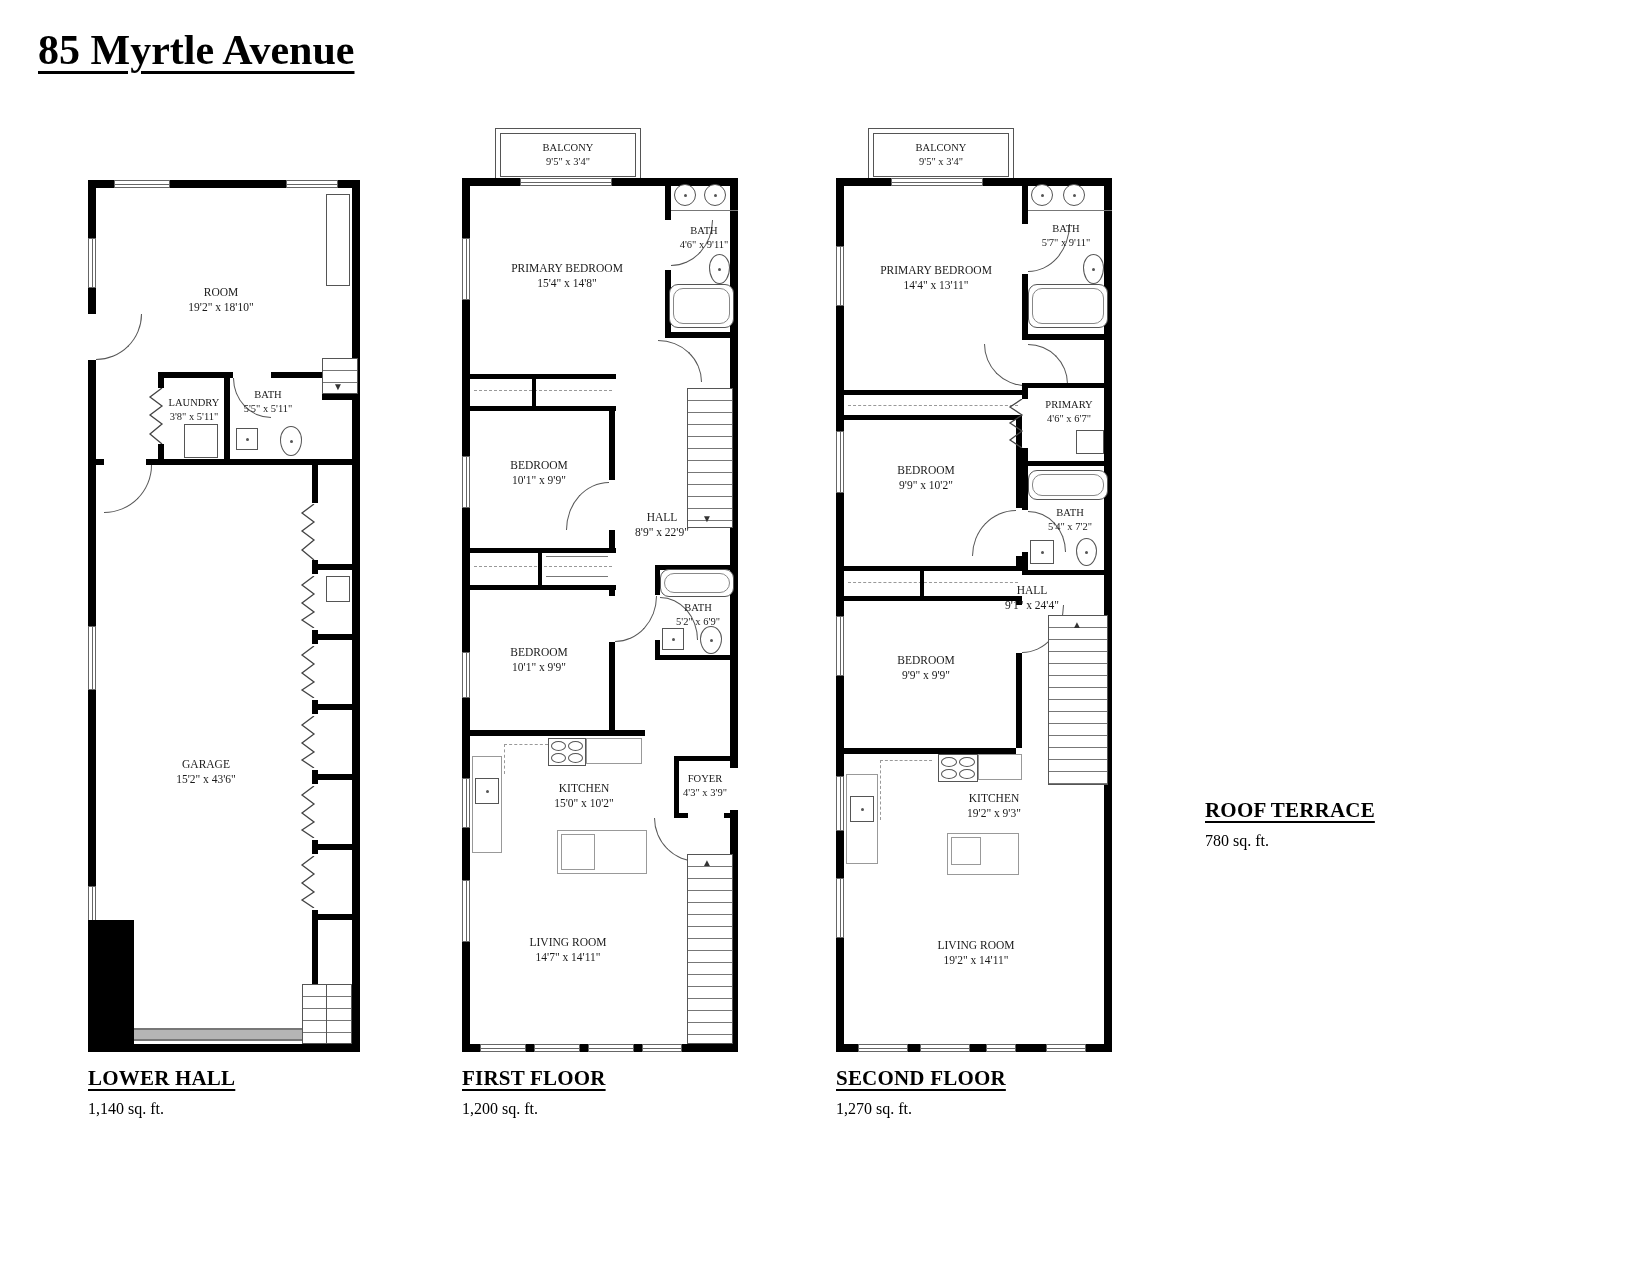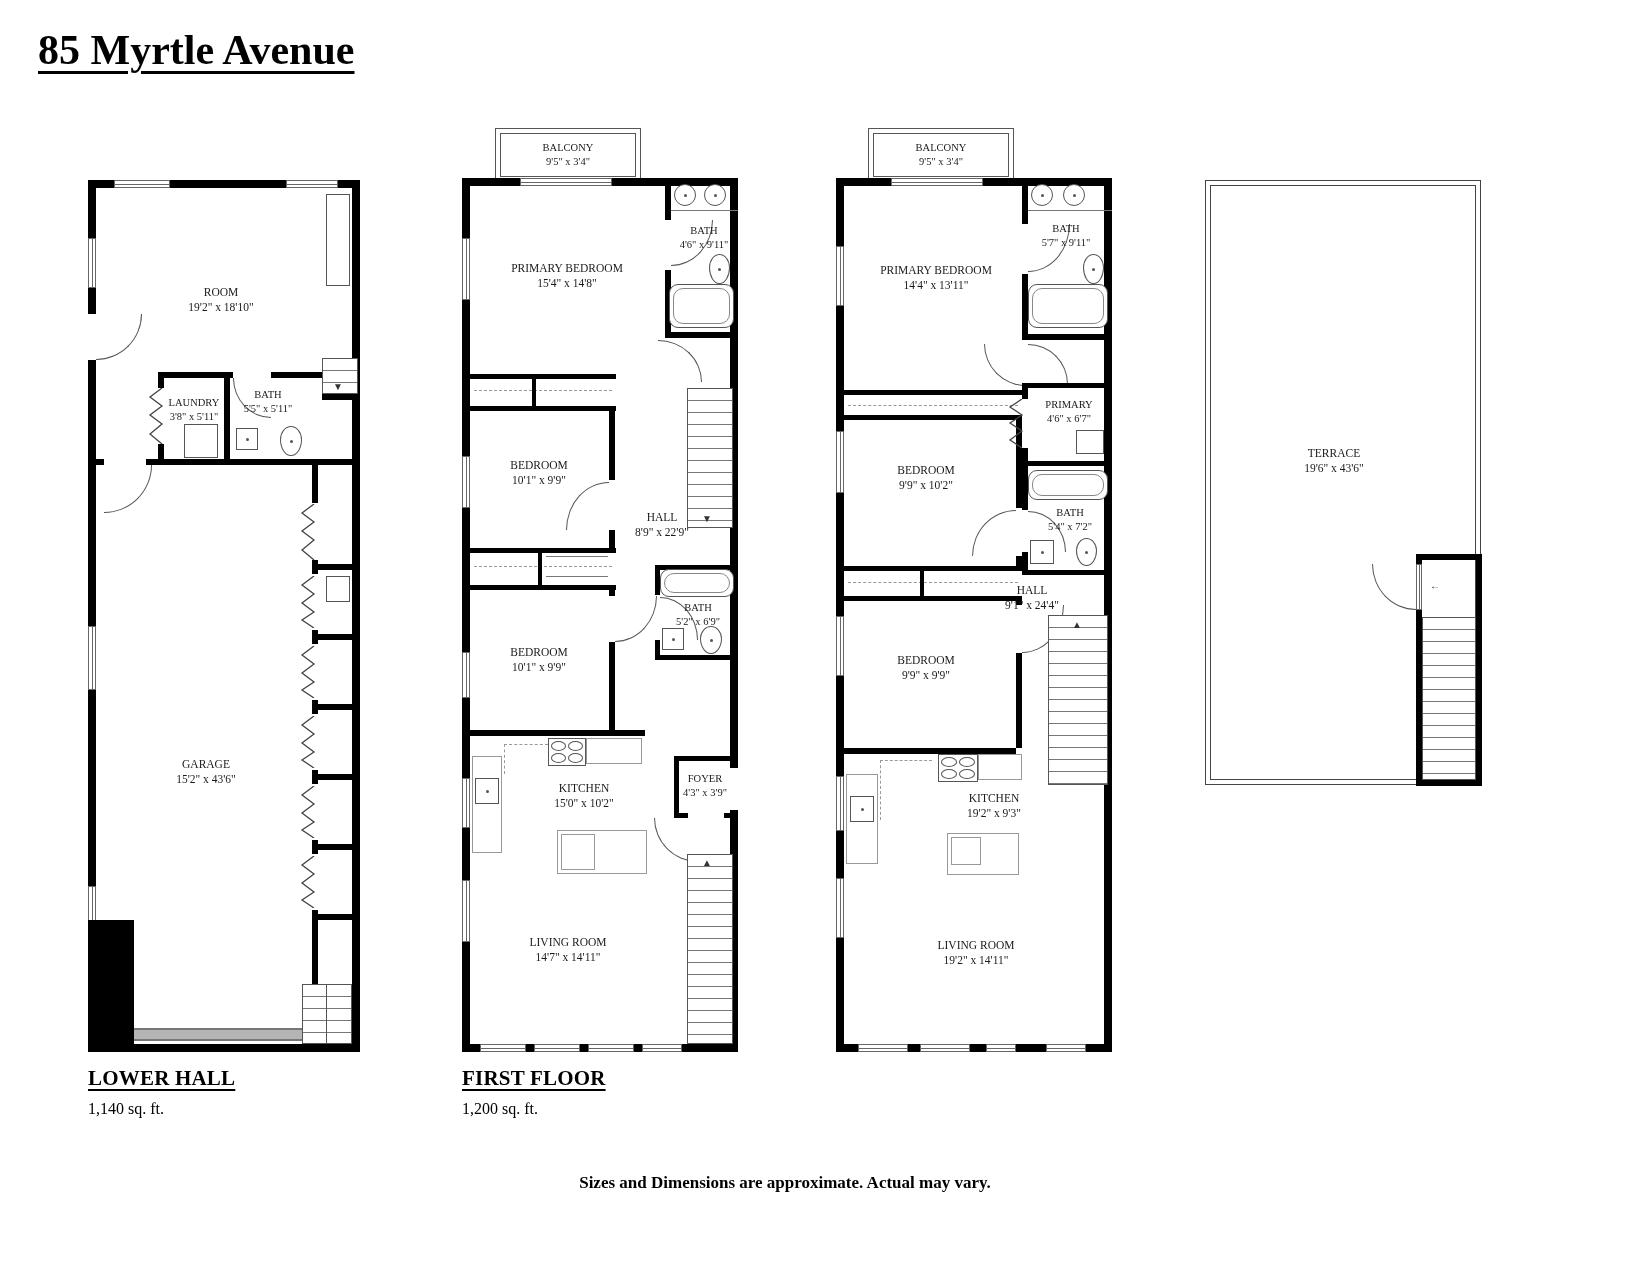--- a/index.html
+++ b/index.html
@@ -397,40 +397,31 @@
     <div class="rl" style="left:158px;top:628px;">
       <div>KITCHEN</div>
       <div>19'2" x 9'3"</div>
     </div>
     <div class="rl" style="left:140px;top:775px;">
       <div>LIVING ROOM</div>
       <div>19'2" x 14'11"</div>
     </div>
   </div>
 
-  <div class="terr" style="left:1205px;top:180px;width:276px;height:605px;">
-    <div class="in"></div>
-    <div class="rl" style="left:128px;top:280px;">
-      <div>TERRACE</div>
-      <div>19'6" x 43'6"</div>
-    </div>
-
-    <div class="w" style="left:210px;top:373px;width:66px;height:6px;"></div>
-    <div class="w" style="left:210px;top:599px;width:66px;height:6px;"></div>
-    <div class="w" style="left:210px;top:373px;width:6px;height:232px;"></div>
-    <div class="w" style="left:270px;top:373px;width:6px;height:232px;"></div>
-    <div class="win-v" style="left:210px;top:383px;width:6px;height:46px;"></div>
-    <div class="arc a-tr" style="left:166px;top:383px;width:44px;height:46px;"></div>
-    <div class="arrow" style="left:224px;top:400px;">←</div>
-    <div class="st" style="left:216px;top:436px;width:54px;height:163px;"></div>
-  </div>
 
   <div class="flab" style="left:88px;top:1066px;">
     <div class="fn">LOWER HALL</div>
     <div class="fs">1,140 sq. ft.</div>
   </div>
   <div class="flab" style="left:462px;top:1066px;">
     <div class="fn">FIRST FLOOR</div>
     <div class="fs">1,200 sq. ft.</div>
   </div>
-
-  <div class="foot">Sizes and Dimensions are approximate. Actual may vary.</div>
+  <div class="flab" style="left:836px;top:1066px;">
+    <div class="fn">SECOND FLOOR</div>
+    <div class="fs">1,270 sq. ft.</div>
+  </div>
+  <div class="flab" style="left:1205px;top:798px;">
+    <div class="fn">ROOF TERRACE</div>
+    <div class="fs">780 sq. ft.</div>
+  </div>
+
 </div>
 
 </body></html>

